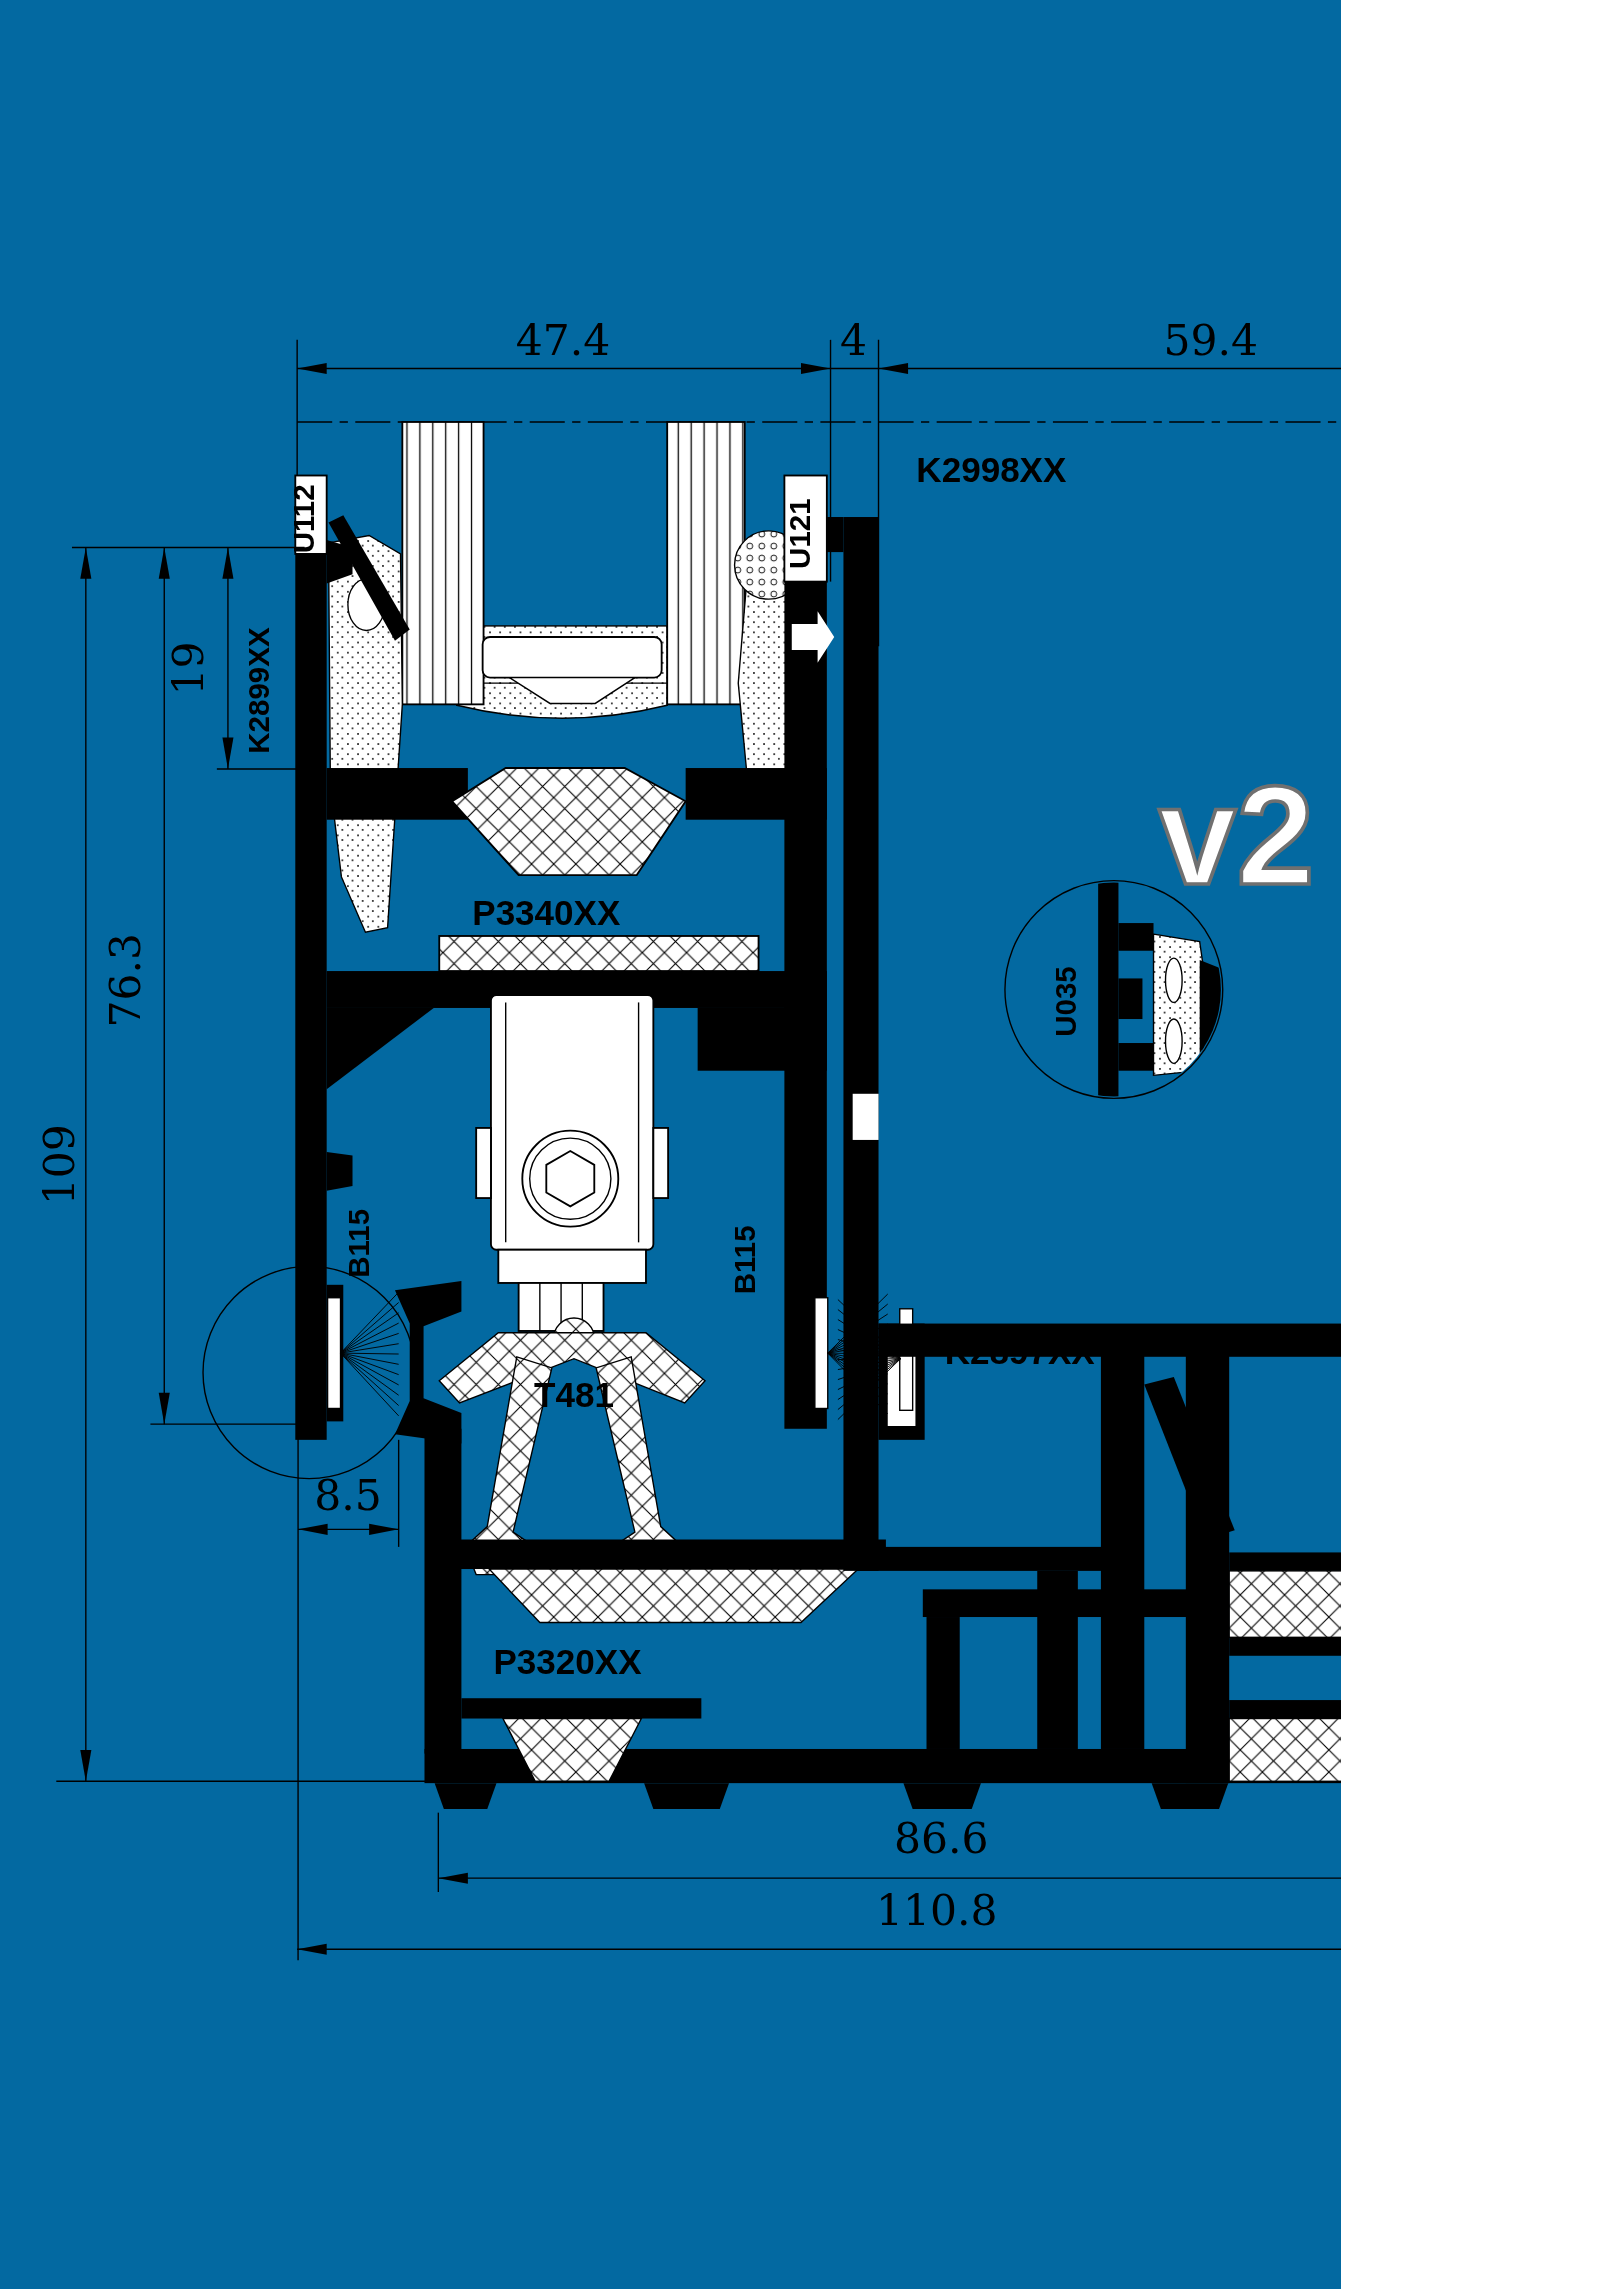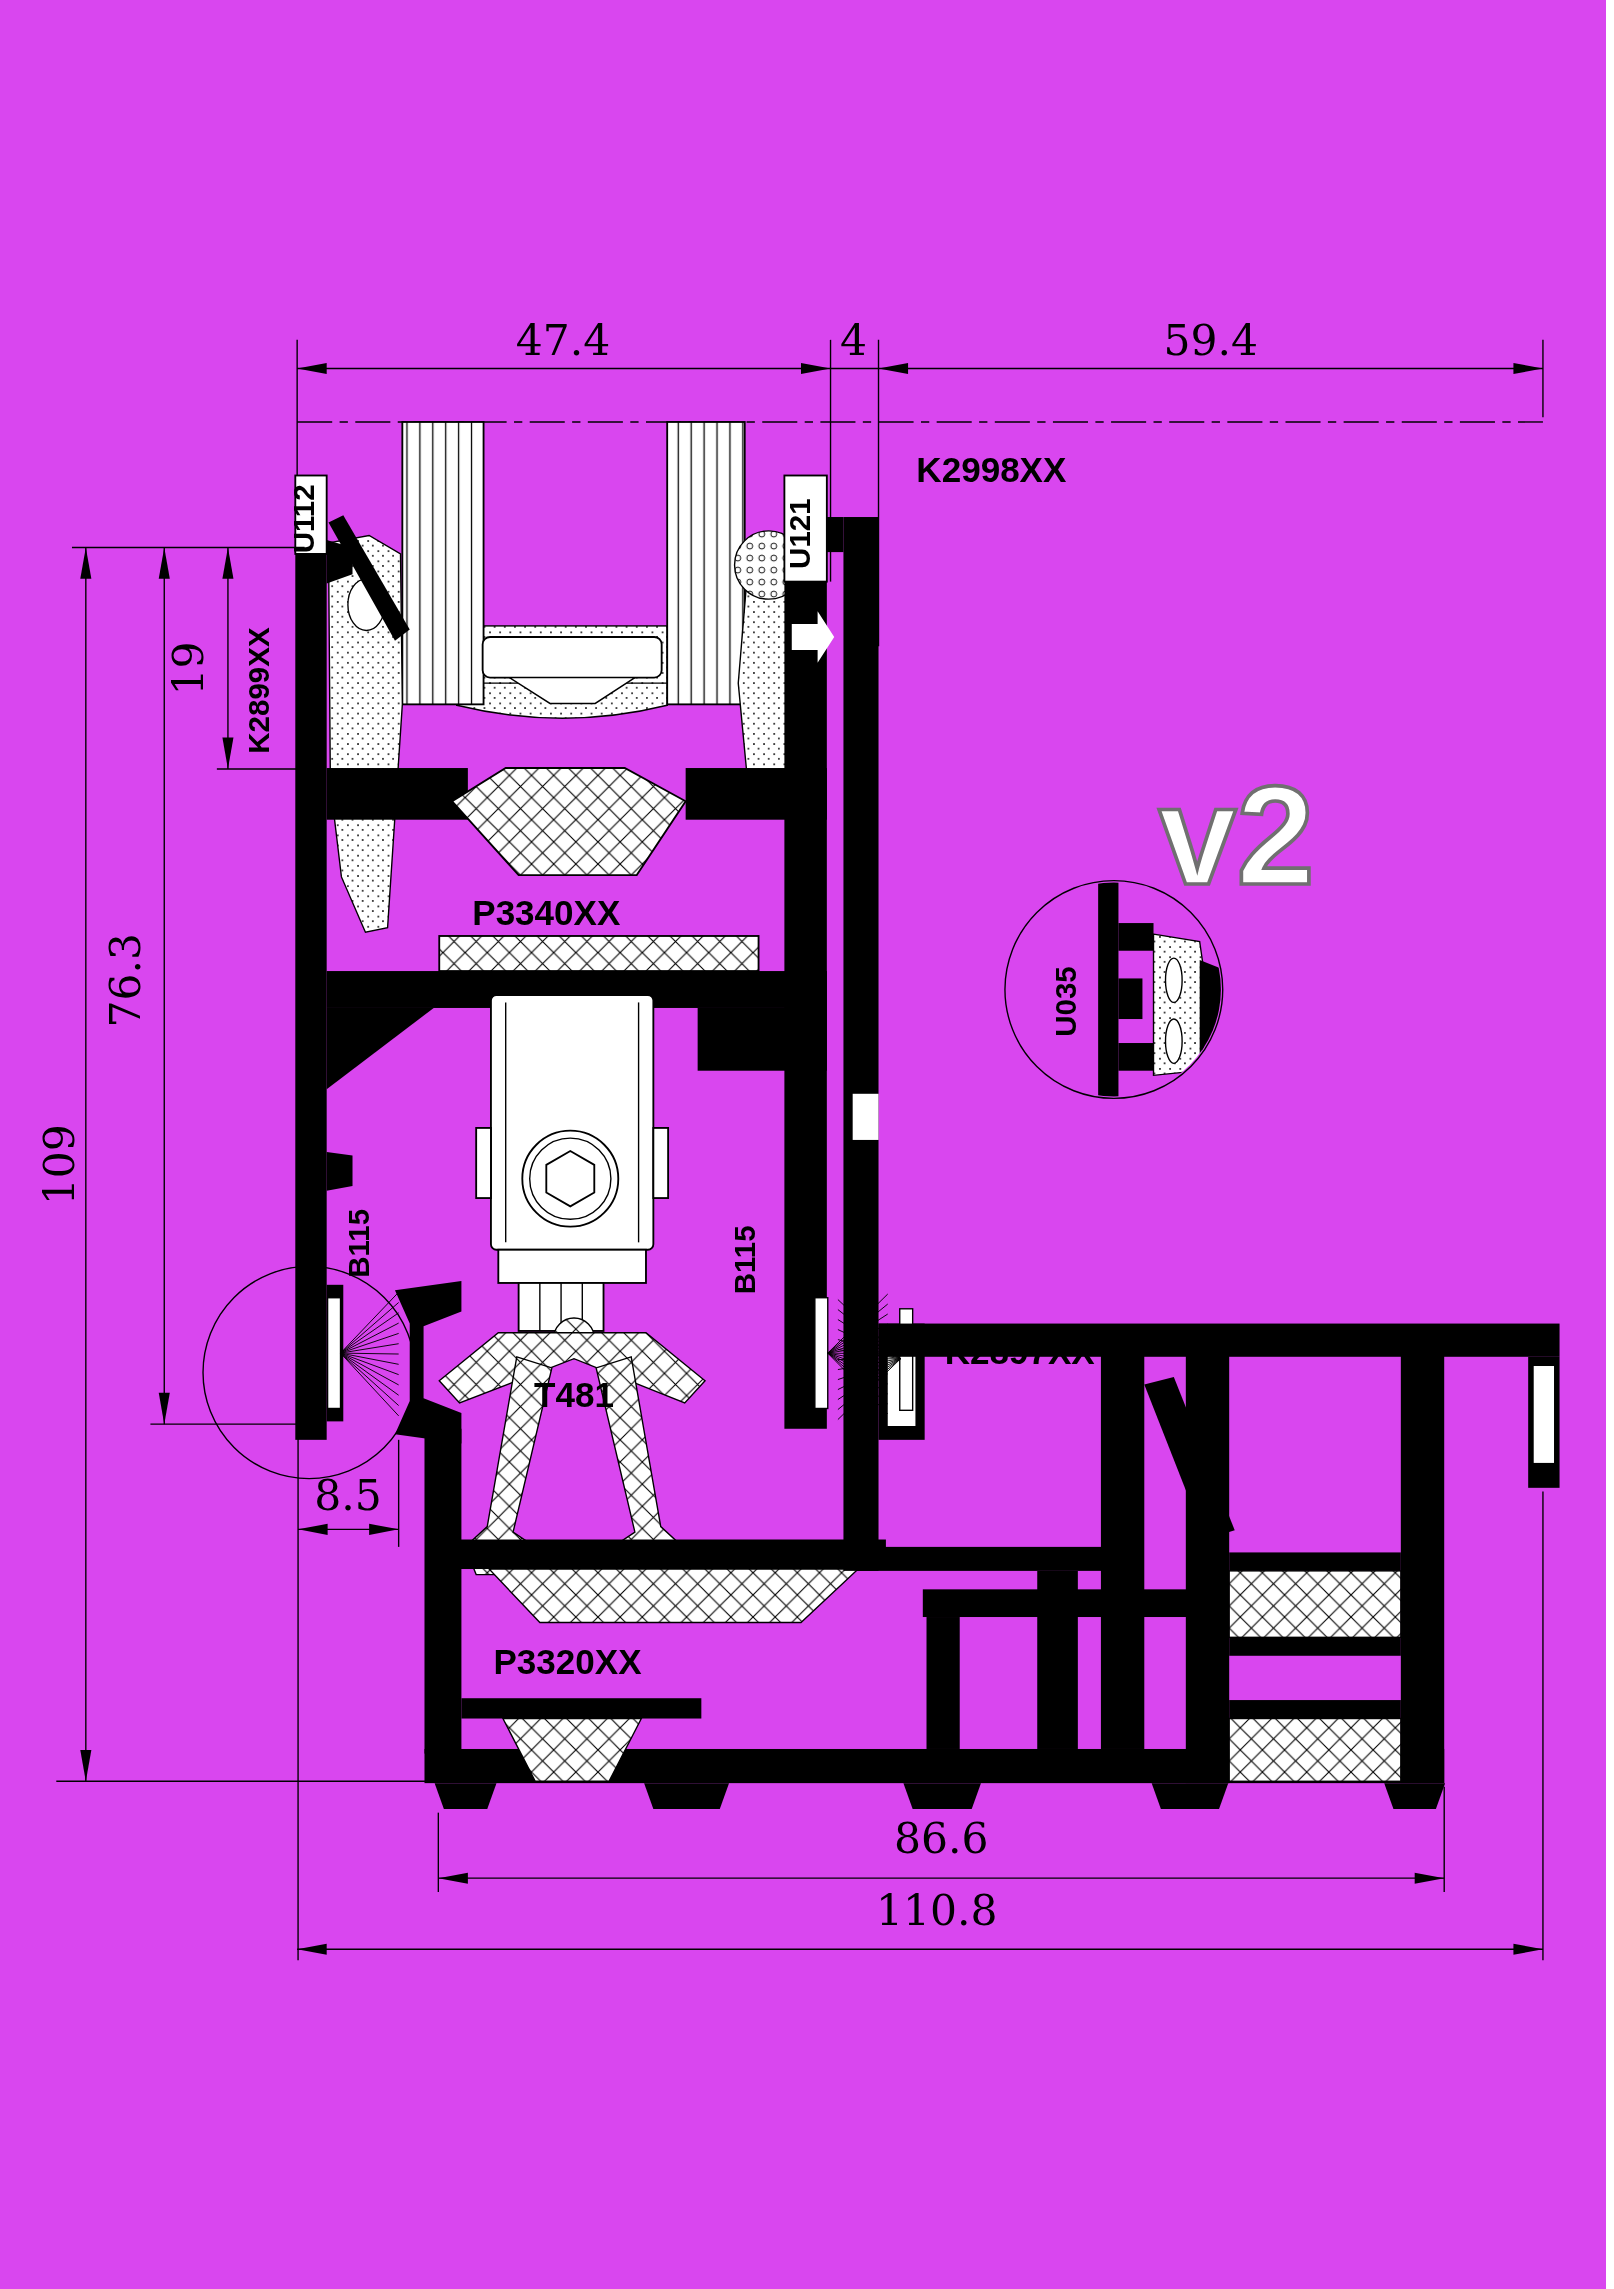--- a/index.html
+++ b/index.html
@@ -1,16 +1,16 @@
 <!DOCTYPE html>
 <html style="font-size:14.8px"><head>
 <meta charset="utf-8">
 <style>
   html,body{margin:0;padding:0;background:#fff;}
-  .sheet{position:relative;width:1606px;height:2290px;background:#d946ef;overflow:hidden;
+  .sheet{position:relative;width:1341px;height:2290px;background:#0369a1;overflow:hidden;
          font-family:"Liberation Sans", sans-serif;}
   svg{display:block}
   .dim{font-family:"DejaVu Serif", serif;font-size:46px;fill:#000;}
   .lbl{font-family:"Liberation Sans", sans-serif;font-weight:bold;font-size:38px;fill:#000;}
   .lblsm{font-family:"Liberation Sans", sans-serif;font-weight:bold;font-size:32px;fill:#000;}
   .v2{font-family:"Liberation Sans", sans-serif;font-weight:bold;font-size:152px;
       fill:#ffffff;stroke:#707070;stroke-width:4px;}
   .thin{stroke:#000;stroke-width:1.5;fill:none;}
   .dashdot{stroke:#000;stroke-width:1.5;fill:none;stroke-dasharray:38 8 9 8;}
   .blk{fill:#000;stroke:none;}

